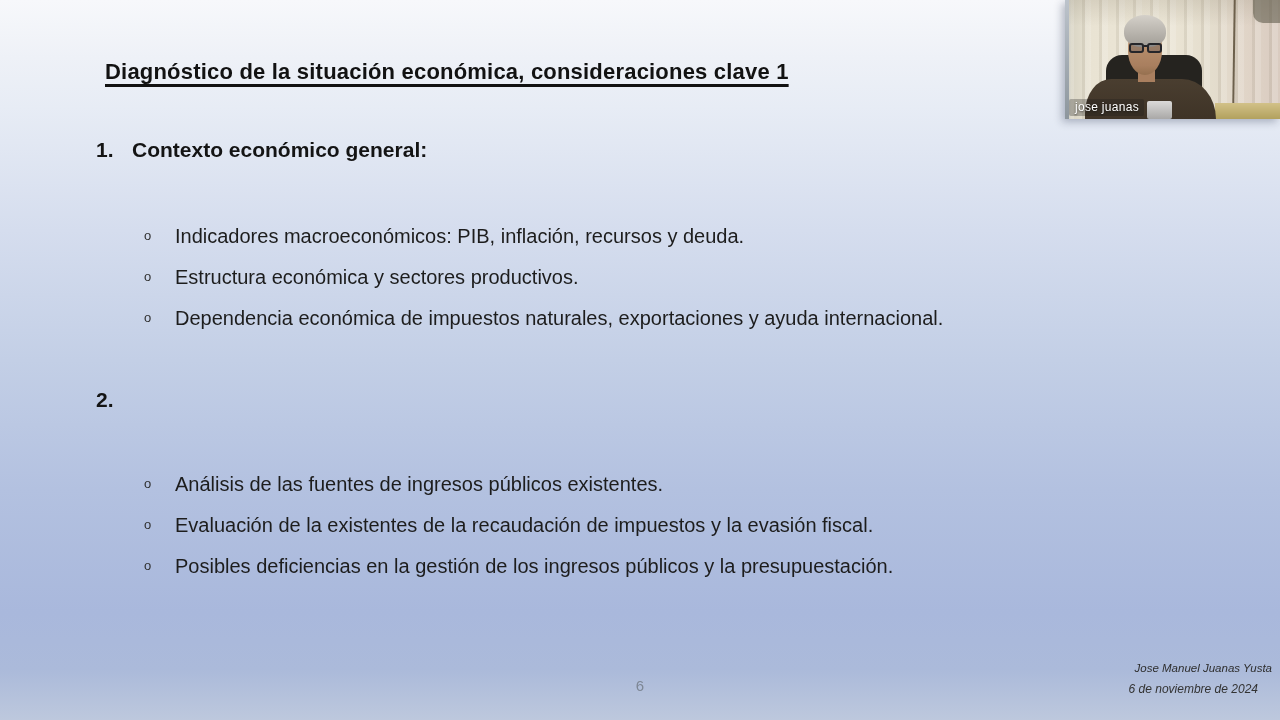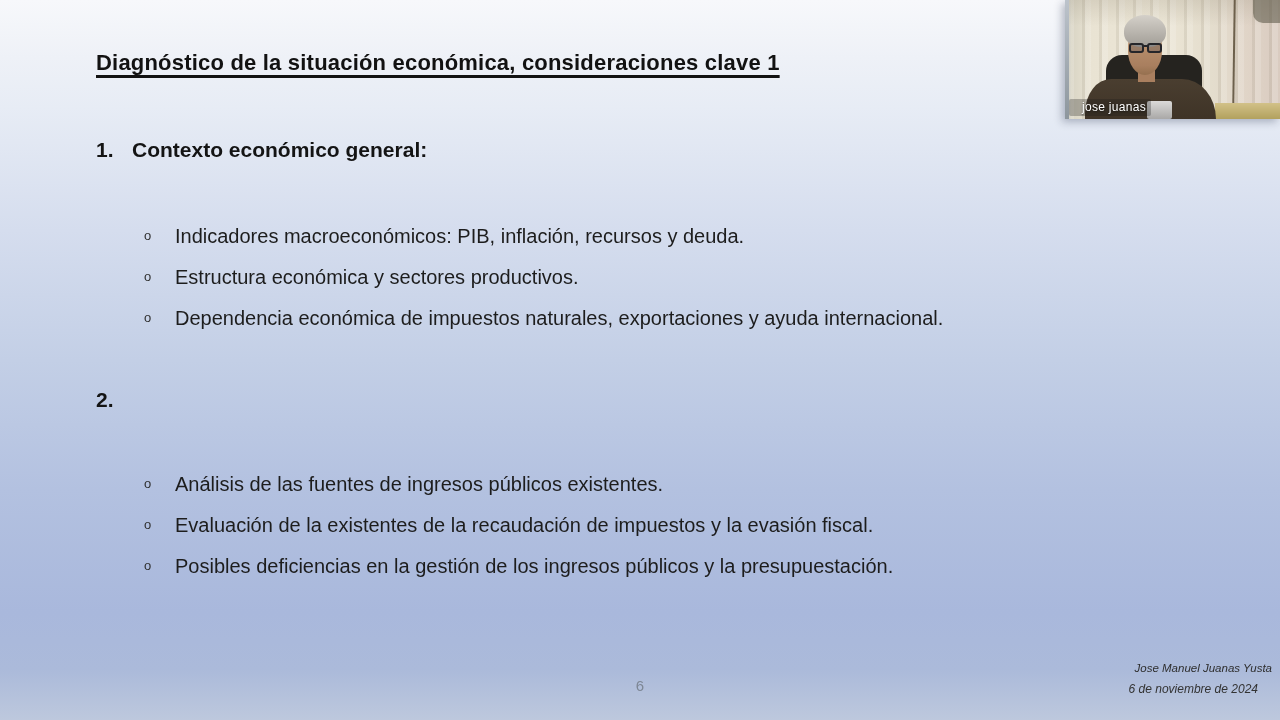--- a/index.html
+++ b/index.html
@@ -6,21 +6,21 @@
   *{box-sizing:border-box;}
   .screen{
     position:relative;width:1280px;height:720px;overflow:hidden;
     font-family:"Liberation Sans", sans-serif;
     background:linear-gradient(180deg,
       #f7f8fb 0%, #eef1f7 8%, #e7ecf5 15%, #d5ddee 32%,
       #c3cfe6 50%, #b3c1e0 68%, #a9b8dc 85%, #abbada 93%, #bdc8dd 100%);
   }
   
   .slide-title{
-    position:absolute;left:96px;top:50px;margin:0;
+    position:absolute;left:96px;top:50px;margin:9px;
     font-size:22px;font-weight:700;color:#121212;letter-spacing:.2px;
     text-decoration:underline;text-decoration-thickness:2.5px;text-underline-offset:5px;
   }
   .heading{
     position:absolute;left:96px;display:flex;
     font-size:21px;font-weight:700;color:#141414;
   }
   .heading .num{width:36px;flex:0 0 36px;}
   .heading-1{top:138px;}
   .heading-2{top:388px;}
@@ -84,21 +84,21 @@
     background:linear-gradient(180deg,#c29b77,#a97f5f 80%,#95704f);
     border-radius:46% 46% 58% 58%;}
   .glasses{position:absolute;left:61px;top:43px;width:38px;height:11px;display:flex;justify-content:center;gap:3px;}
   .lens{width:15px;height:10px;border:2px solid #26262a;border-radius:3px;background:rgba(60,70,90,.25);}
   .bridge{position:absolute;left:17px;top:2px;width:5px;height:2px;background:#26262a;}
   .patch{position:absolute;left:82px;top:101px;width:25px;height:18px;
     background:linear-gradient(180deg,#ececec,#b5b5b5);opacity:.9;border-radius:2px;}
   .name-label{
     position:absolute;left:4px;bottom:3px;z-index:5;
     color:#fff;font-size:12px;letter-spacing:.3px;
-    background:rgba(25,25,25,.28);padding:1px 5px 2px 13px;border-radius:2px;
+    background:rgba(25,25,25,.28);padding:1px 5px 2px 6px;border-radius:2px;
     text-shadow:0 1px 2px rgba(0,0,0,.55);
   }
 </style>
 </head>
 <body>
 
 <div class="screen">
 
   <h1 class="slide-title">Diagnóstico de la situación económica, consideraciones clave 1</h1>
 

